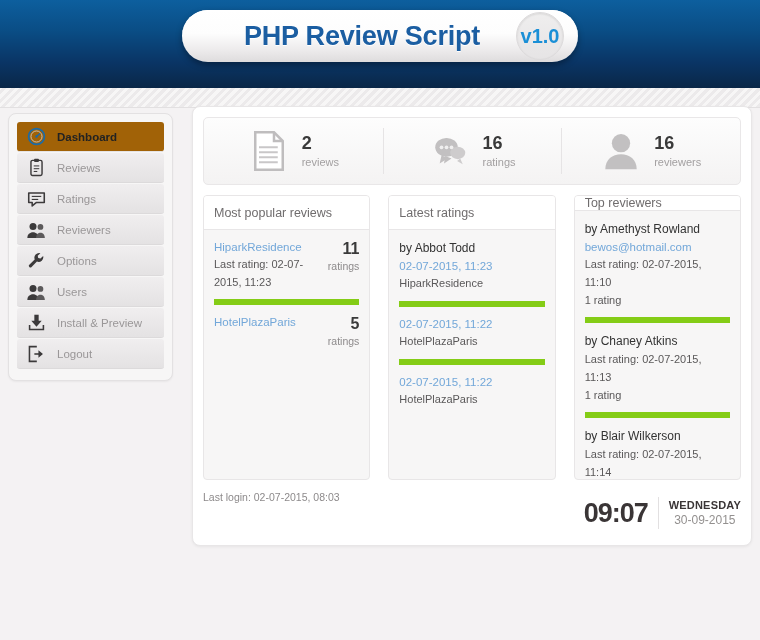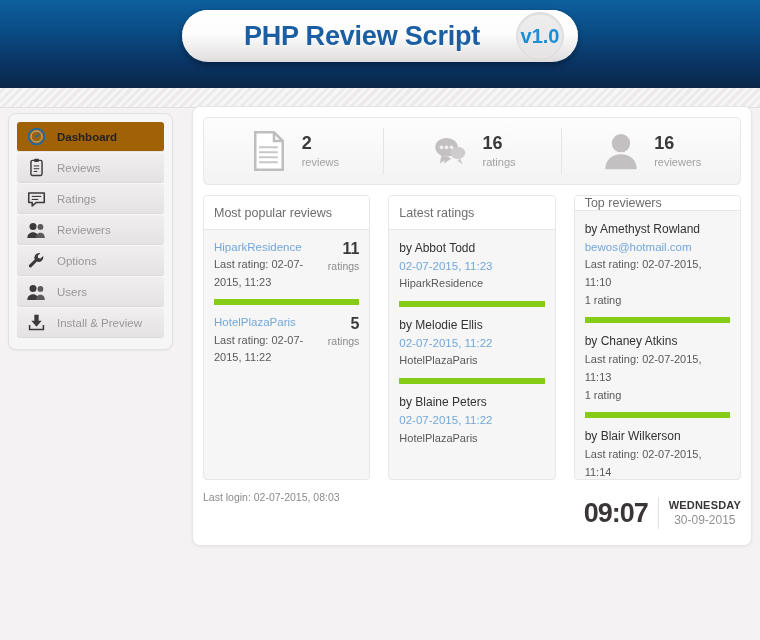--- a/index.html
+++ b/index.html
@@ -323,20 +323,30 @@
     <span class="nav-icon">
       <svg width="19" height="19" viewBox="0 0 22 22">
         <rect x="8.5" y="2" width="5" height="8" fill="#3c3a3b"></rect>
         <path d="M5 9 L11 16 L17 9 z" fill="#3c3a3b"></path>
         <path d="M3 14 v5 h16 v-5" fill="none" stroke="#3c3a3b" stroke-width="1.8"></path>
       </svg>
     </span>
     <span class="nav-label">Install &amp; Preview</span>
   </div>
 
+  <div class="nav-item">
+    <span class="nav-icon">
+      <svg width="18" height="18" viewBox="0 0 22 22">
+        <path d="M12 2 H3 v18 h9" fill="none" stroke="#3c3a3b" stroke-width="1.9"></path>
+        <path d="M9 11 h9" stroke="#3c3a3b" stroke-width="1.9"></path>
+        <path d="M14 6.5 L19.5 11 L14 15.5 z" fill="#3c3a3b"></path>
+      </svg>
+    </span>
+    <span class="nav-label">Logout</span>
+  </div>
 </div>
 
 <div class="main">
 
   <div class="stats-bar">
 
     <div class="stat">
       <span class="stat-icon">
         <svg width="34" height="40" viewBox="0 0 26 32">
           <path d="M2 1 h15 l7 7 v23 h-22 z" fill="#ffffff" stroke="#bfbdbe" stroke-width="2"></path>
@@ -403,21 +413,20 @@
           </div>
           <div class="row-aside">
             <div class="big-num">11</div>
             <div class="small-lbl">ratings</div>
           </div>
         </div>
 
         <div class="row">
           <div class="row-main">
             <div class="link">HotelPlazaParis</div>
-            <div class="sub">Last rating: 02-07-2015, 11:22</div>
           </div>
           <div class="row-aside">
             <div class="big-num">5</div>
             <div class="small-lbl">ratings</div>
           </div>
         </div>
 
       </div>
     </div>
 
@@ -428,29 +437,27 @@
         <div class="row">
           <div class="row-main">
             <div class="nm">by Abbot Todd</div>
             <div class="link">02-07-2015, 11:23</div>
             <div class="sub">HiparkResidence</div>
           </div>
         </div>
 
         <div class="row">
           <div class="row-main">
-            <div class="nm">by Melodie Ellis</div>
             <div class="link">02-07-2015, 11:22</div>
             <div class="sub">HotelPlazaParis</div>
           </div>
         </div>
 
         <div class="row">
           <div class="row-main">
-            <div class="nm">by Blaine Peters</div>
             <div class="link">02-07-2015, 11:22</div>
             <div class="sub">HotelPlazaParis</div>
           </div>
         </div>
 
       </div>
     </div>
 
     <div class="panel">
       <div class="panel-head">Top reviewers</div>

